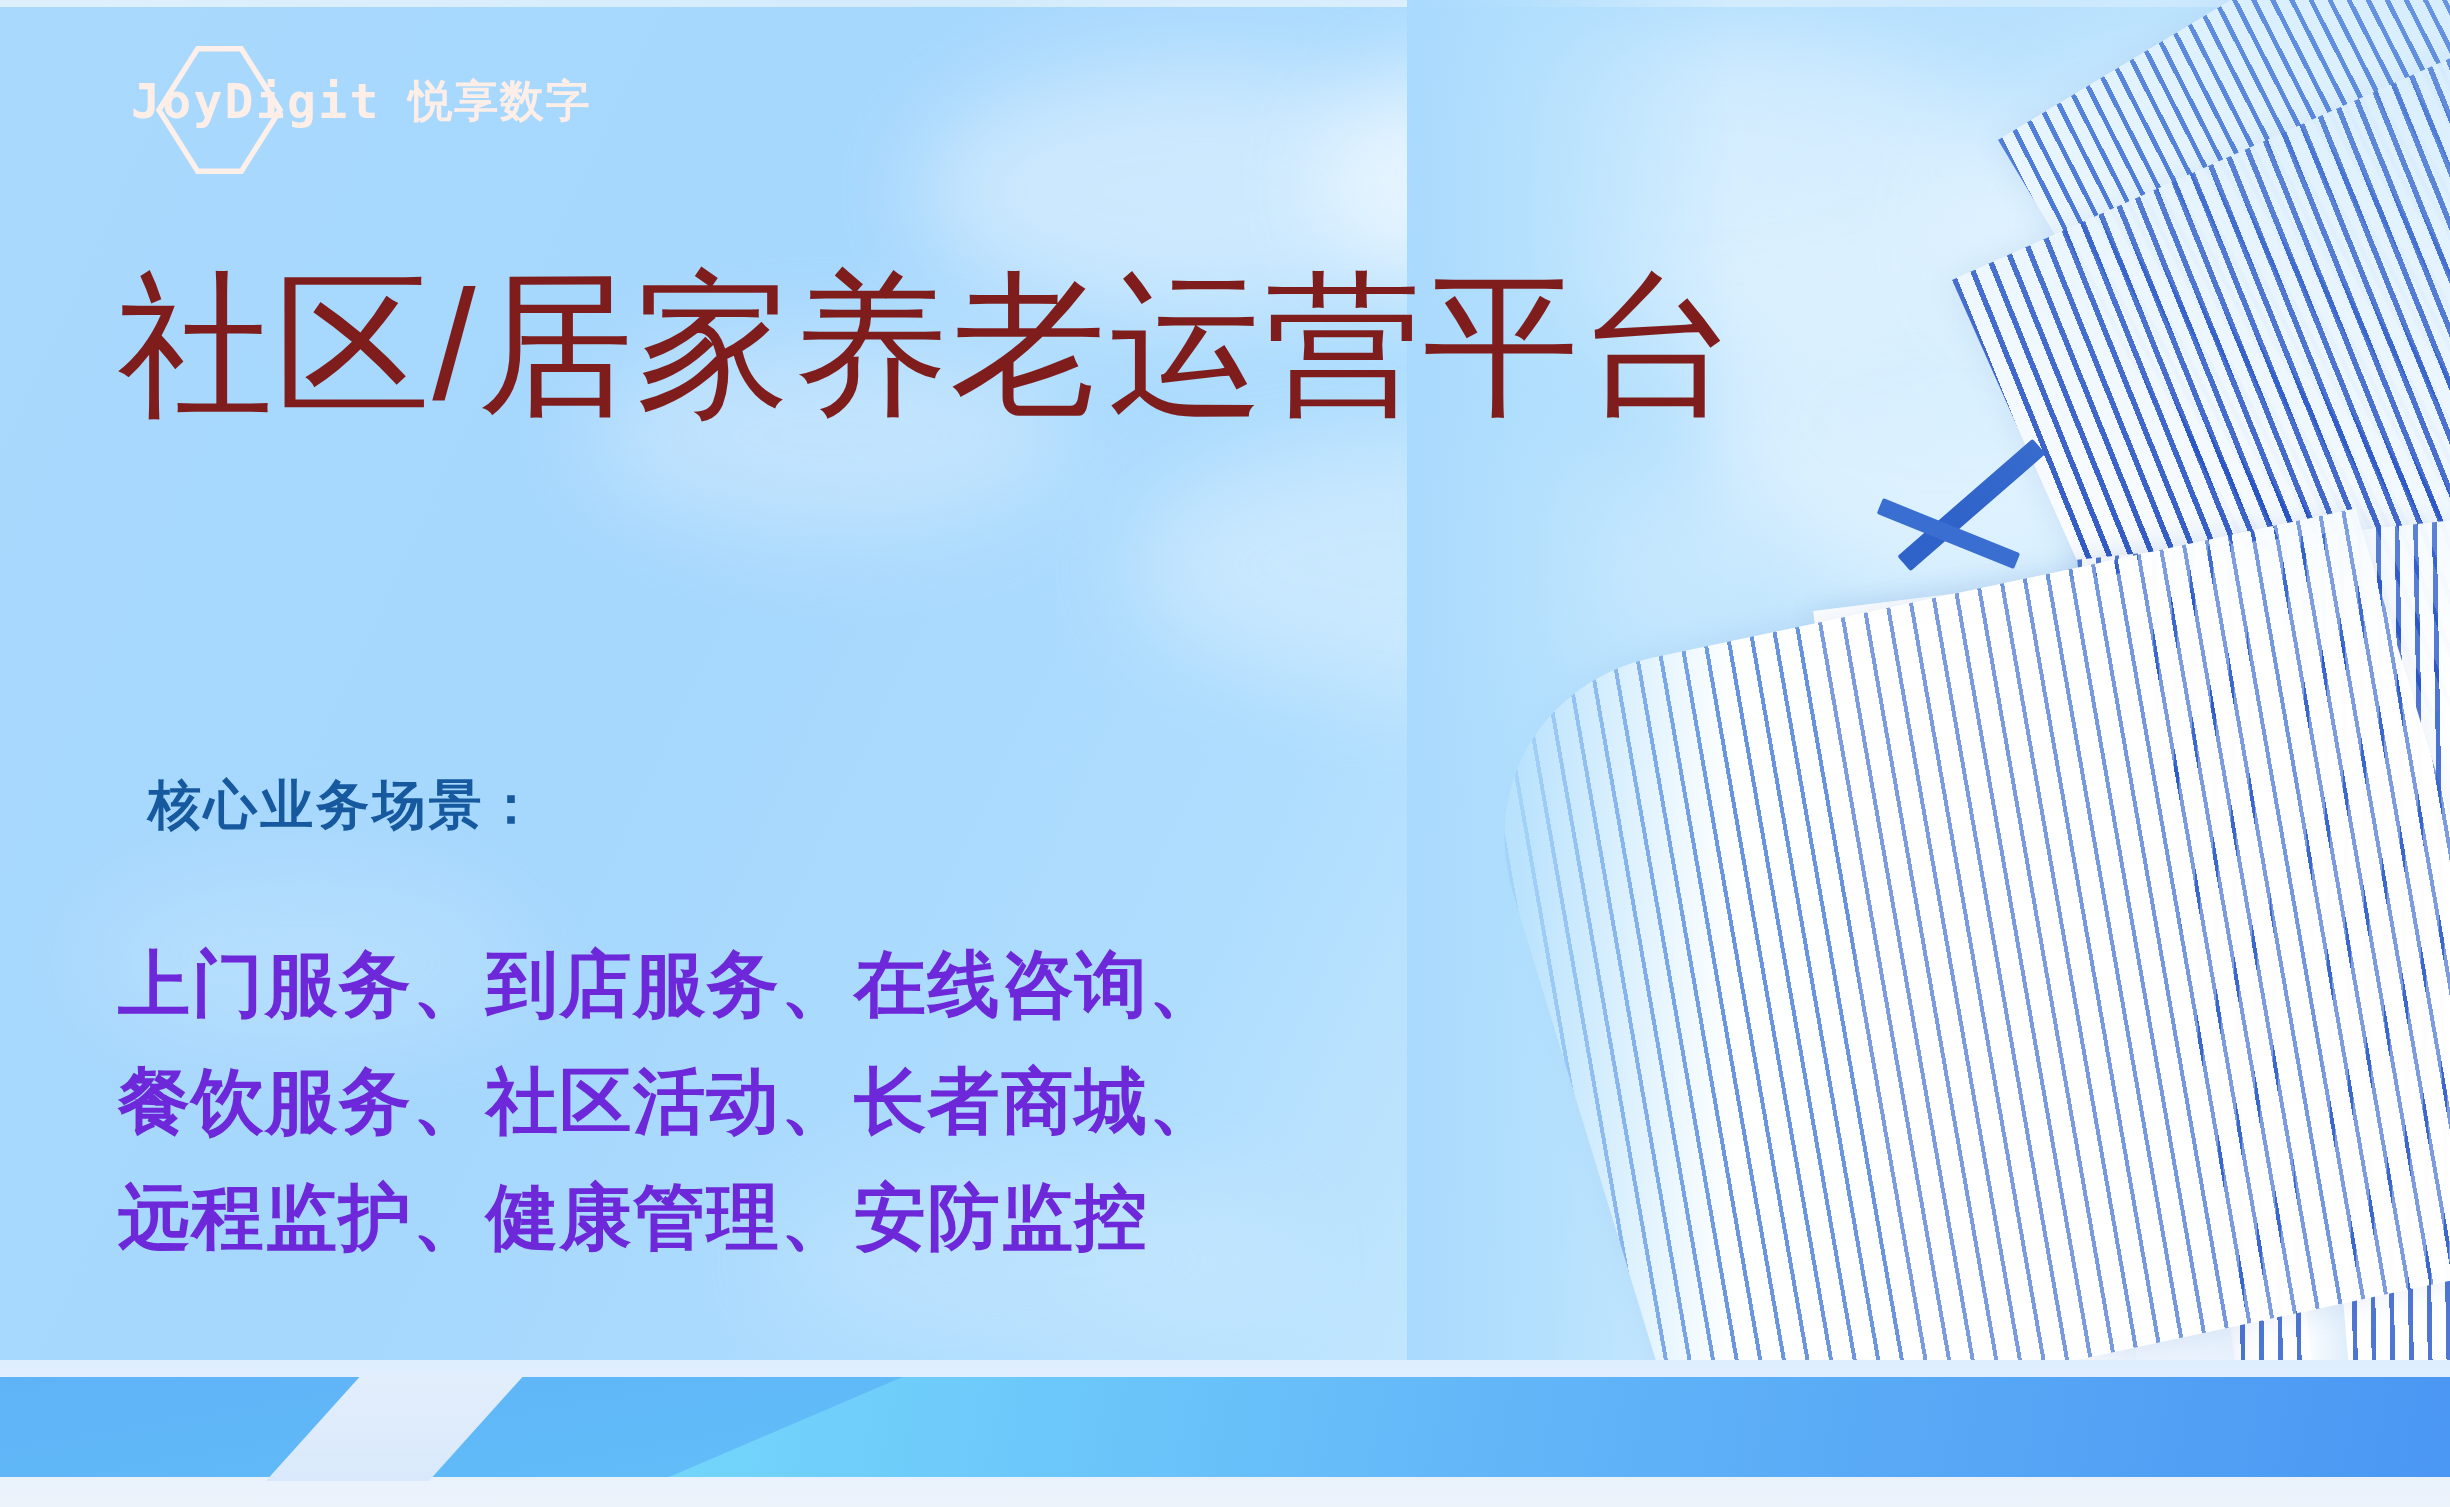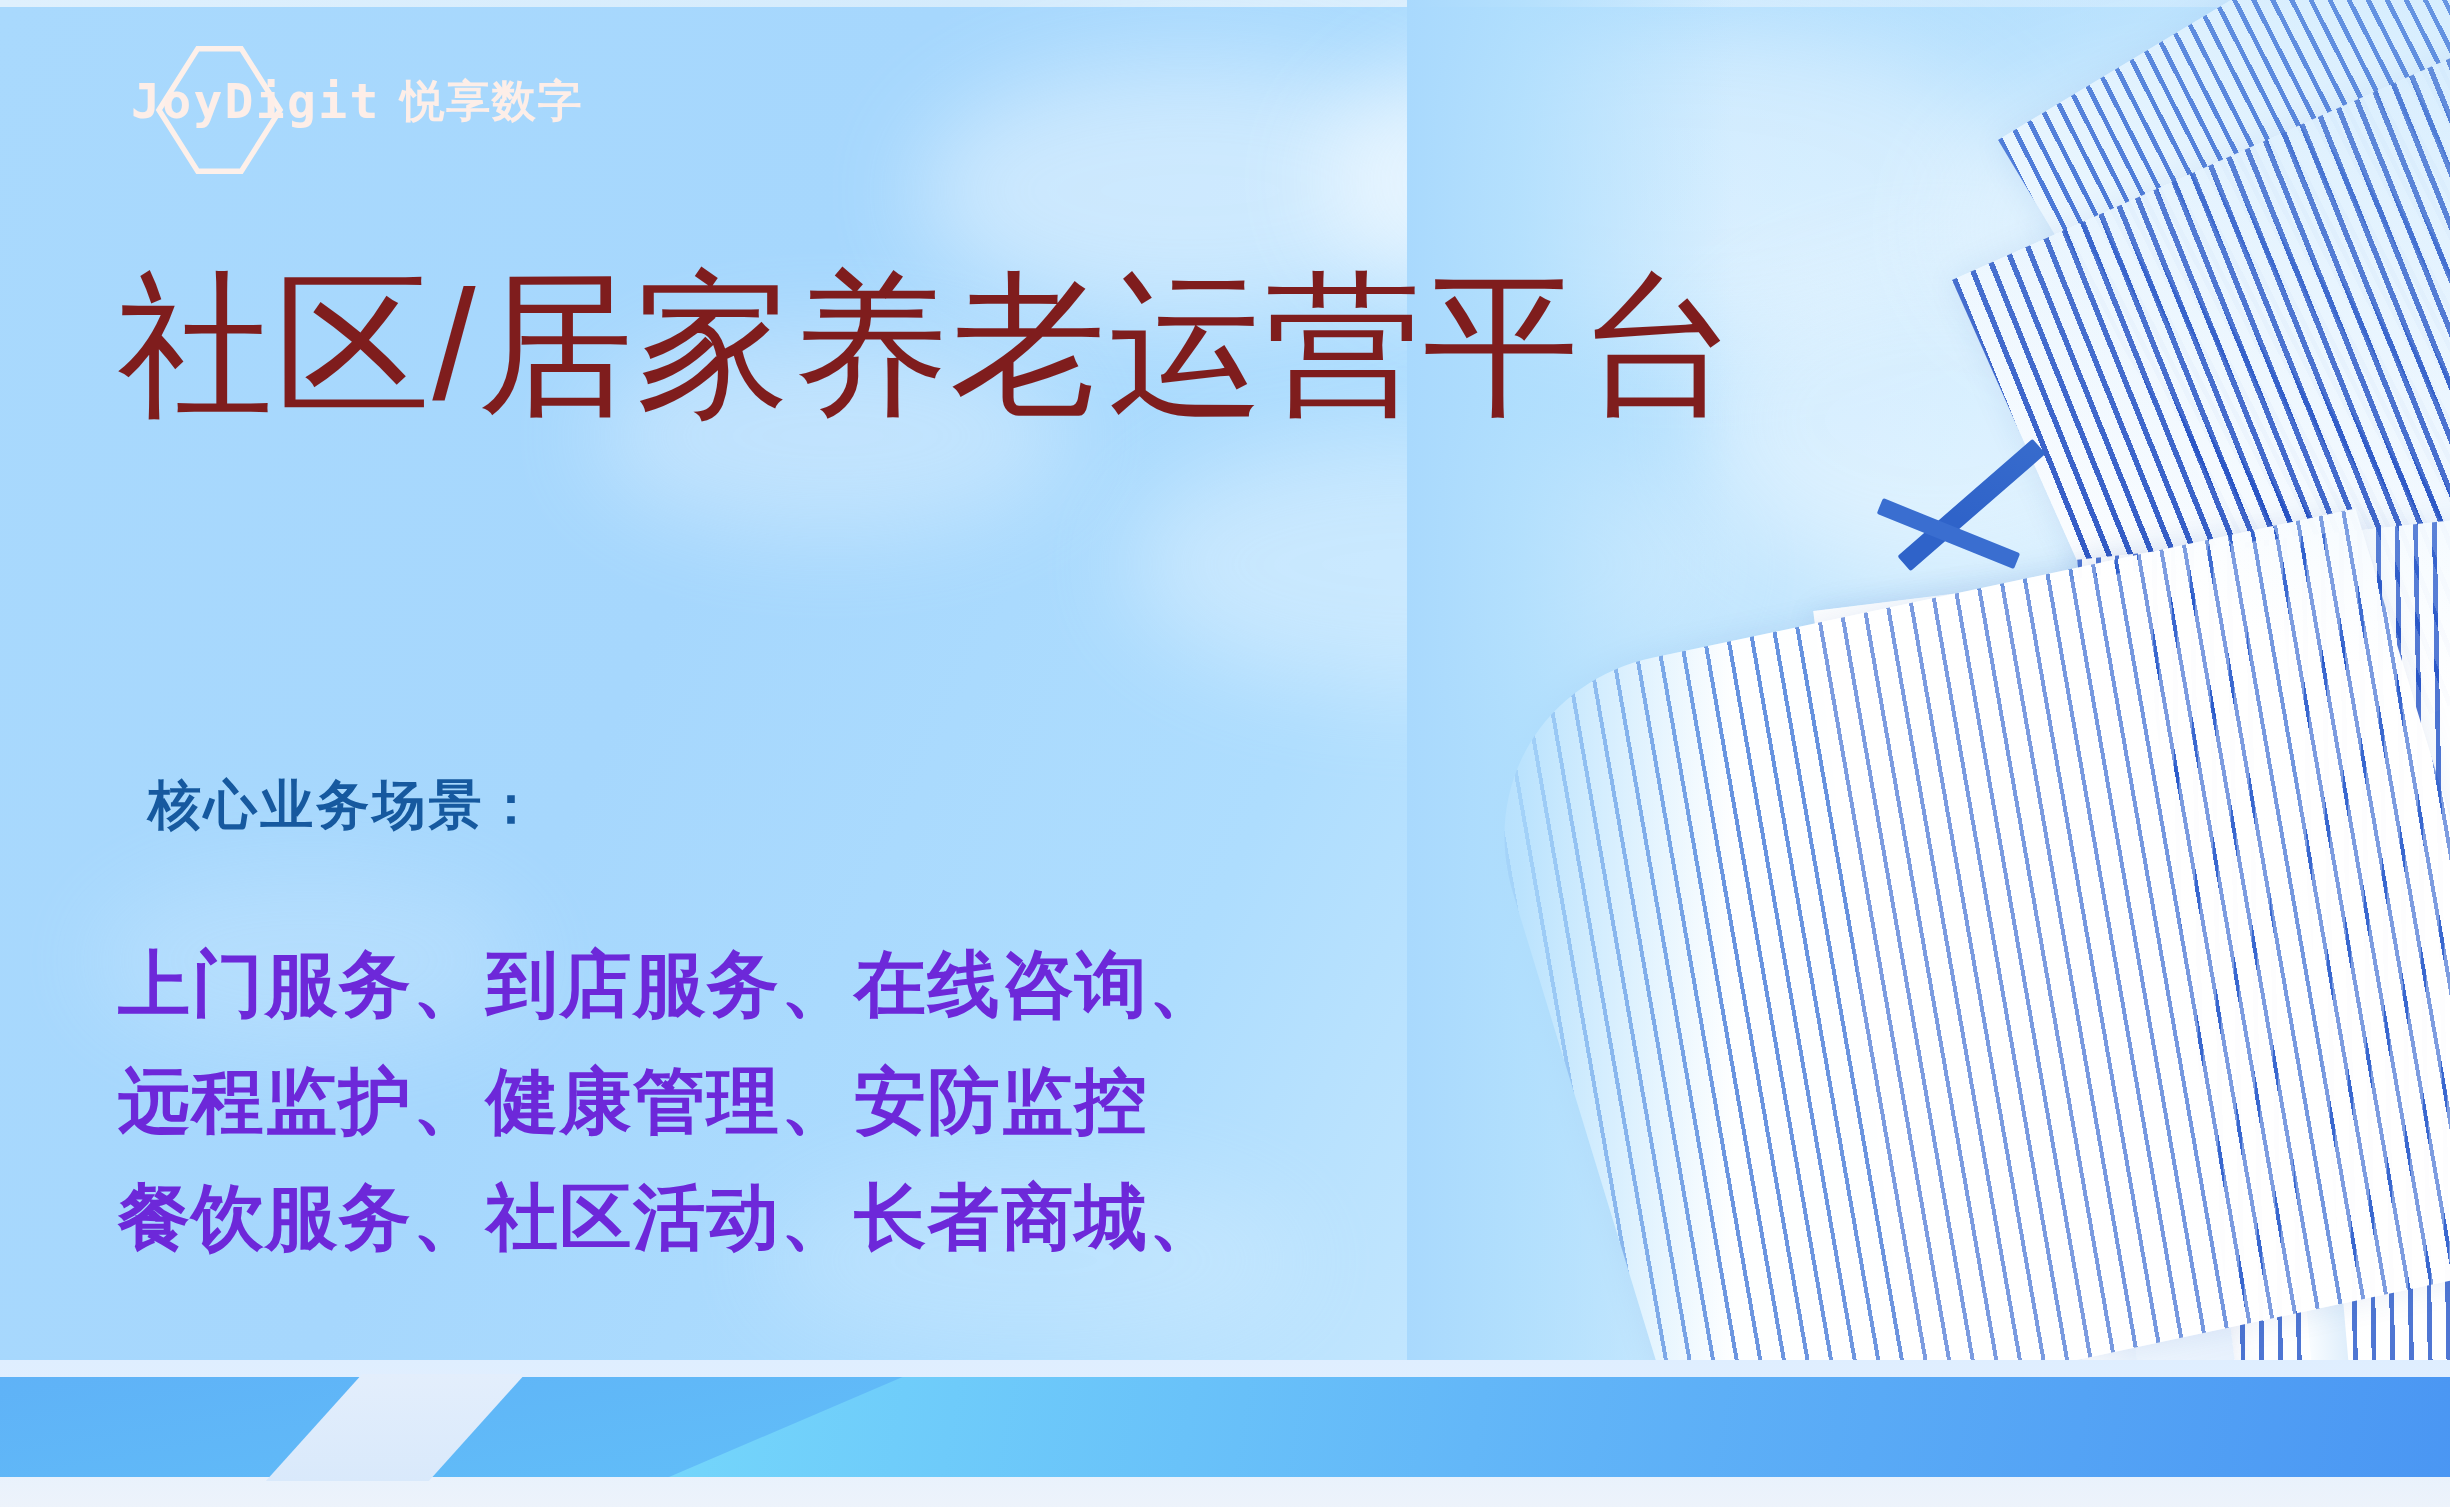--- a/index.html
+++ b/index.html
@@ -172,21 +172,21 @@
     pointer-events: none;
   }
 
   
   .logo {
     position: absolute;
     left: 131px; top: 67px;
     height: 67px;
     display: flex;
     align-items: center;
-    gap: 20px;
+    gap: 28px;
   }
   .logo-mark {
     position: relative;
     display: flex;
     align-items: center;
   }
   .logo-hex {
     position: absolute;
     left: 23px; top: -33px;
     width: 131px; height: 132px;
@@ -329,22 +329,22 @@
     </div>
     <span class="logo-cn">悦享数字</span>
   </div>
 
   <div class="headline">社区/居家养老运营平台</div>
 
   <div class="section-label">核心业务场景：</div>
 
   <div class="body-lines">
     <div class="ln">上门服务、到店服务、在线咨询、</div>
+    <div class="ln">餐饮服务、社区活动、长者商城、</div>
     <div class="ln">远程监护、健康管理、安防监控</div>
-    <div class="ln">餐饮服务、社区活动、长者商城、</div>
   </div>
 
   <div class="footer">
     <div class="footer-base"></div>
     <div class="footer-band"></div>
     <div class="footer-band-r"></div>
     <div class="footer-slash"></div>
     <div class="footer-slash2"></div>
   </div>
 

